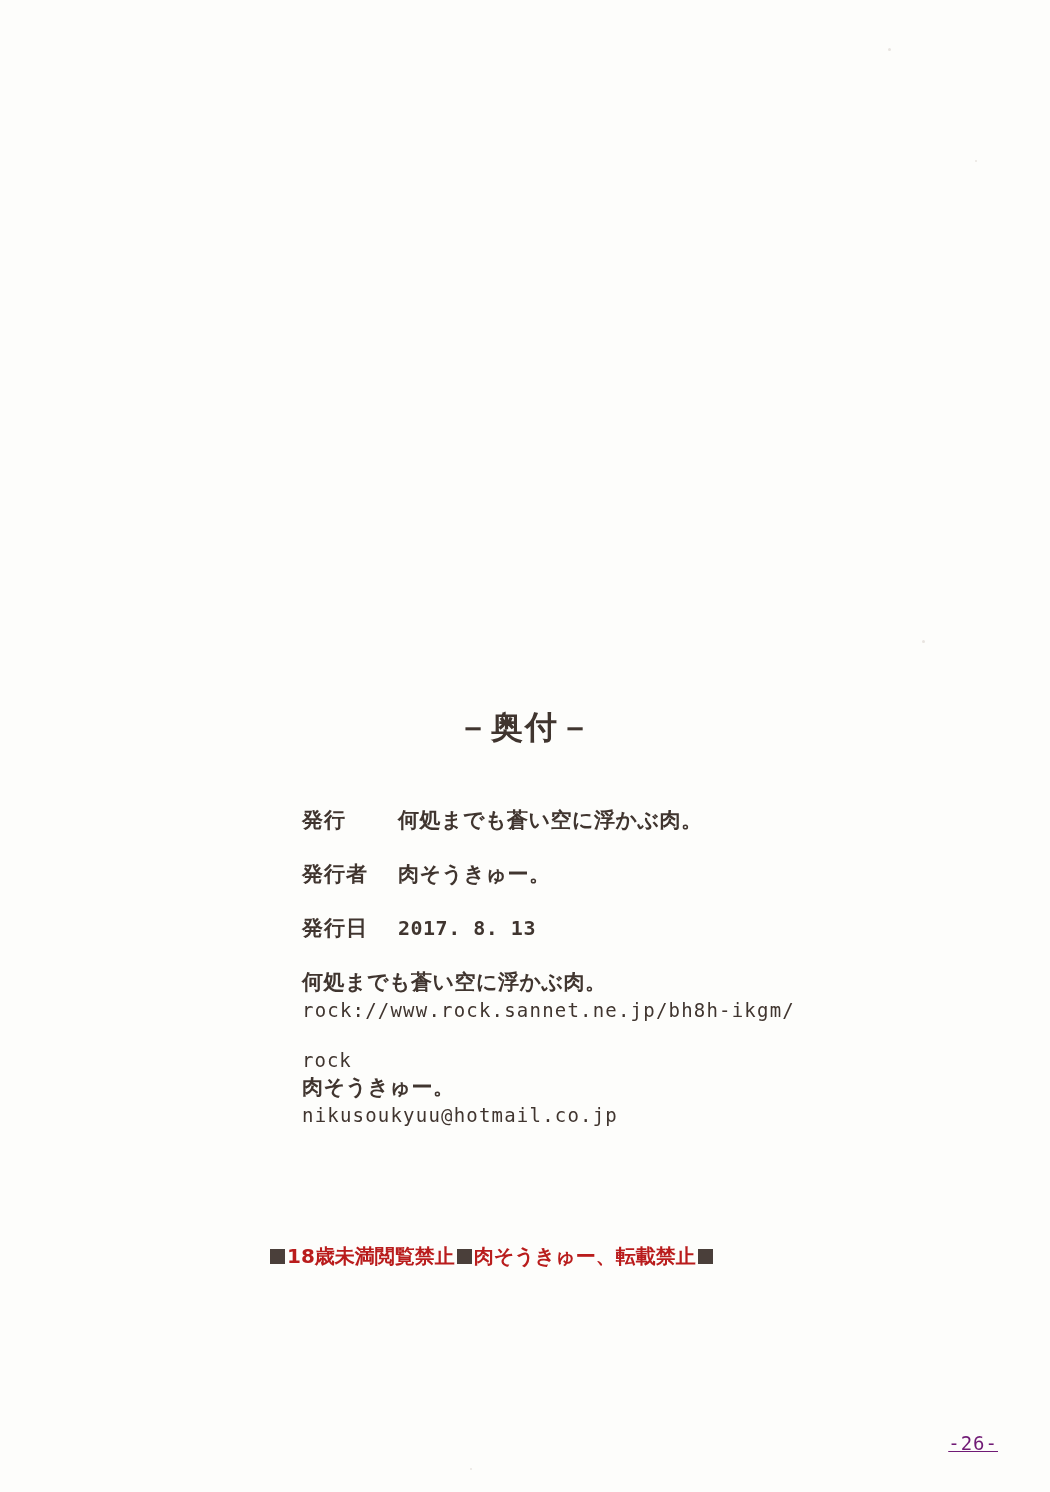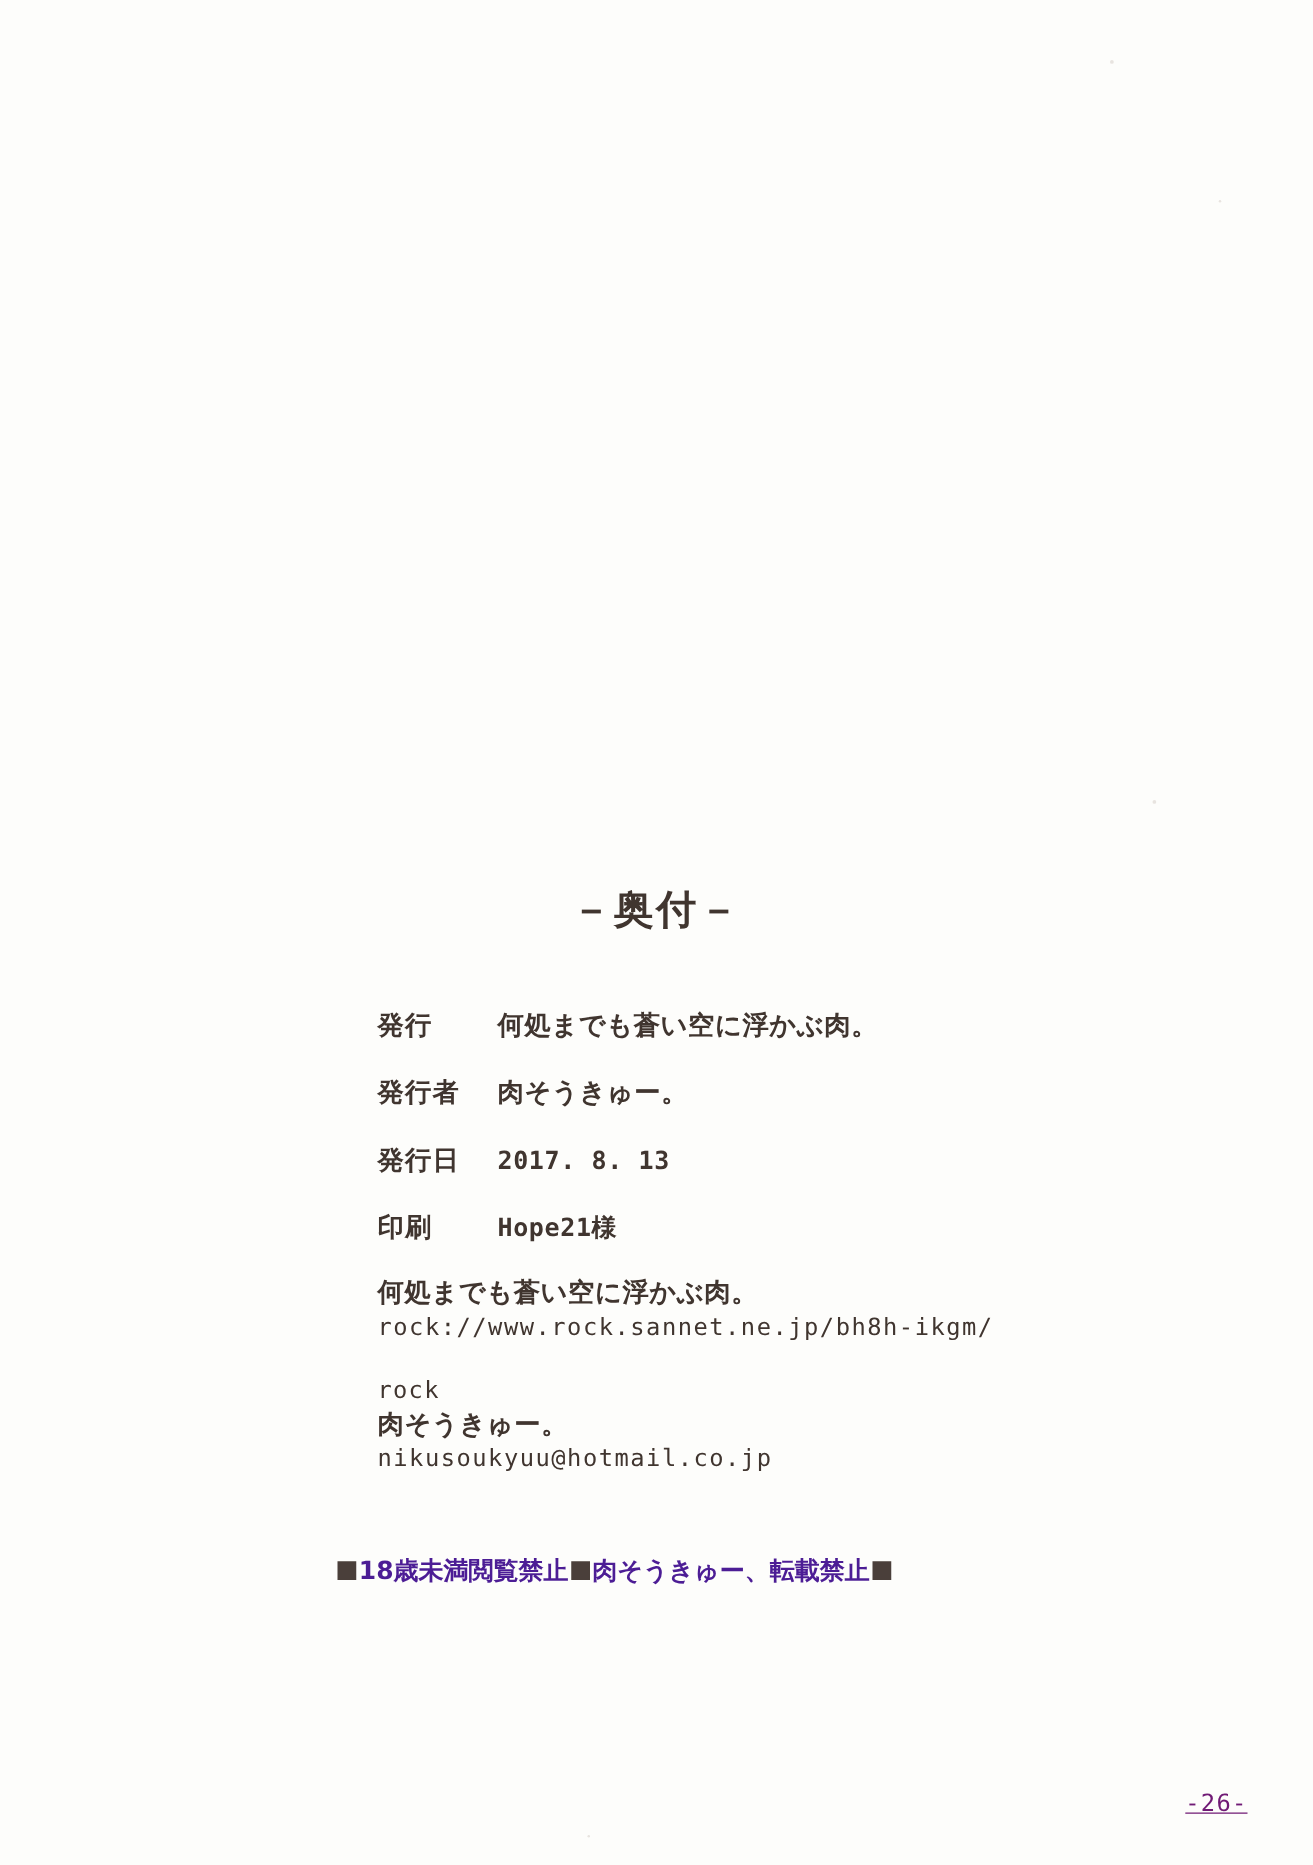--- a/index.html
+++ b/index.html
@@ -108,21 +108,21 @@
 
   .notice {
     position: absolute;
     left: 268px;
     top: 1243px;
     display: flex;
     align-items: center;
     font-family: "DejaVu Sans", sans-serif;
     font-weight: bold;
     font-size: 20px;
-    color: #4c1d95;
+    color: #b91c1c;
     letter-spacing: 0px;
   }
   .sq {
     display: inline-block;
     width: 15px;
     height: 15px;
     background: #4a3f3a;
     margin: 0 2px;
     flex: 0 0 auto;
   }
@@ -160,24 +160,20 @@
     <div class="row author">
       <span class="label">発行者</span>
       <span class="value">肉そうきゅー。</span>
     </div>
 
     <div class="row date">
       <span class="label">発行日</span>
       <span class="value">2017. 8. 13</span>
     </div>
 
-    <div class="row print">
-      <span class="label">印刷</span>
-      <span class="value">Hope21様</span>
-    </div>
 
     <div class="block">
       <div class="jp-line">何処までも蒼い空に浮かぶ肉。</div>
       <div class="mono-line">rock://www.rock.sannet.ne.jp/bh8h-ikgm/</div>
     </div>
 
     <div class="spacer"></div>
 
     <div class="block">
       <div class="mono-head">rock</div>

